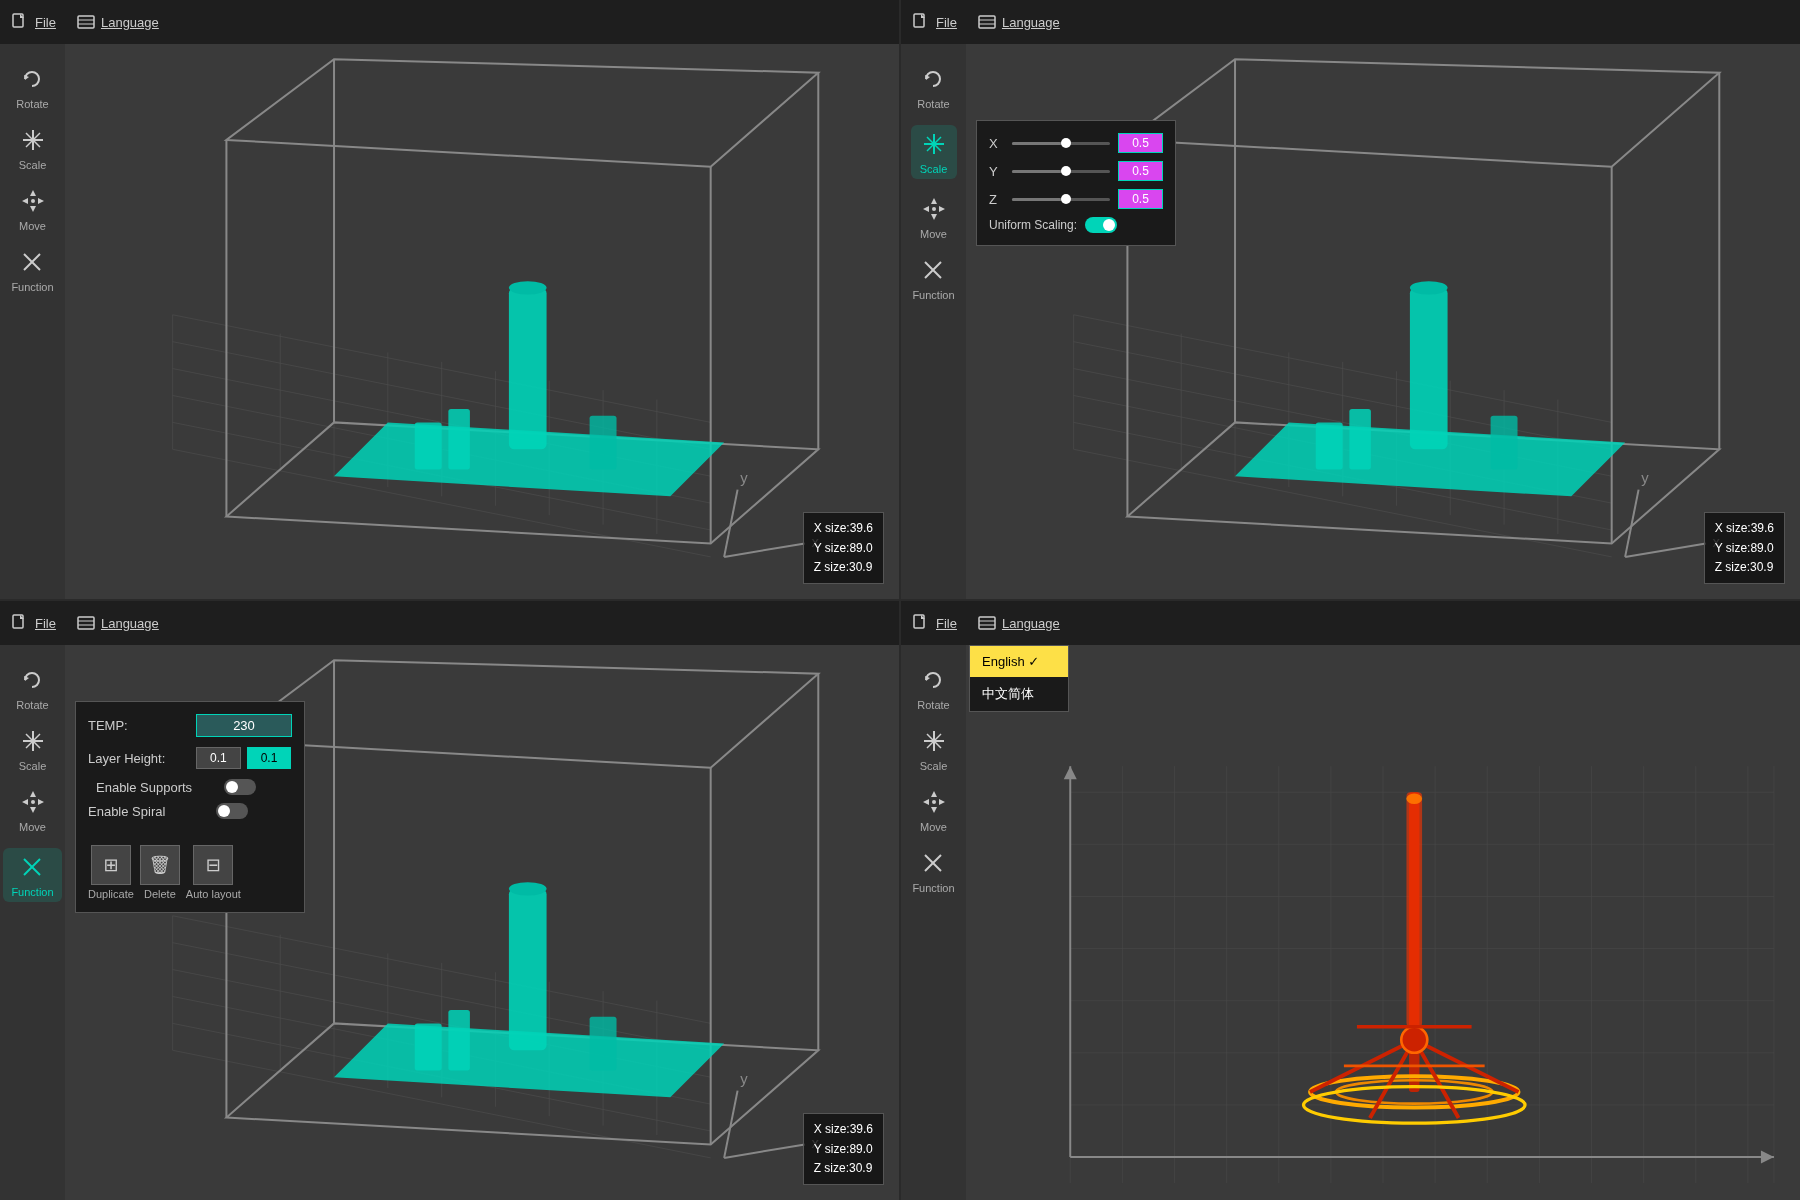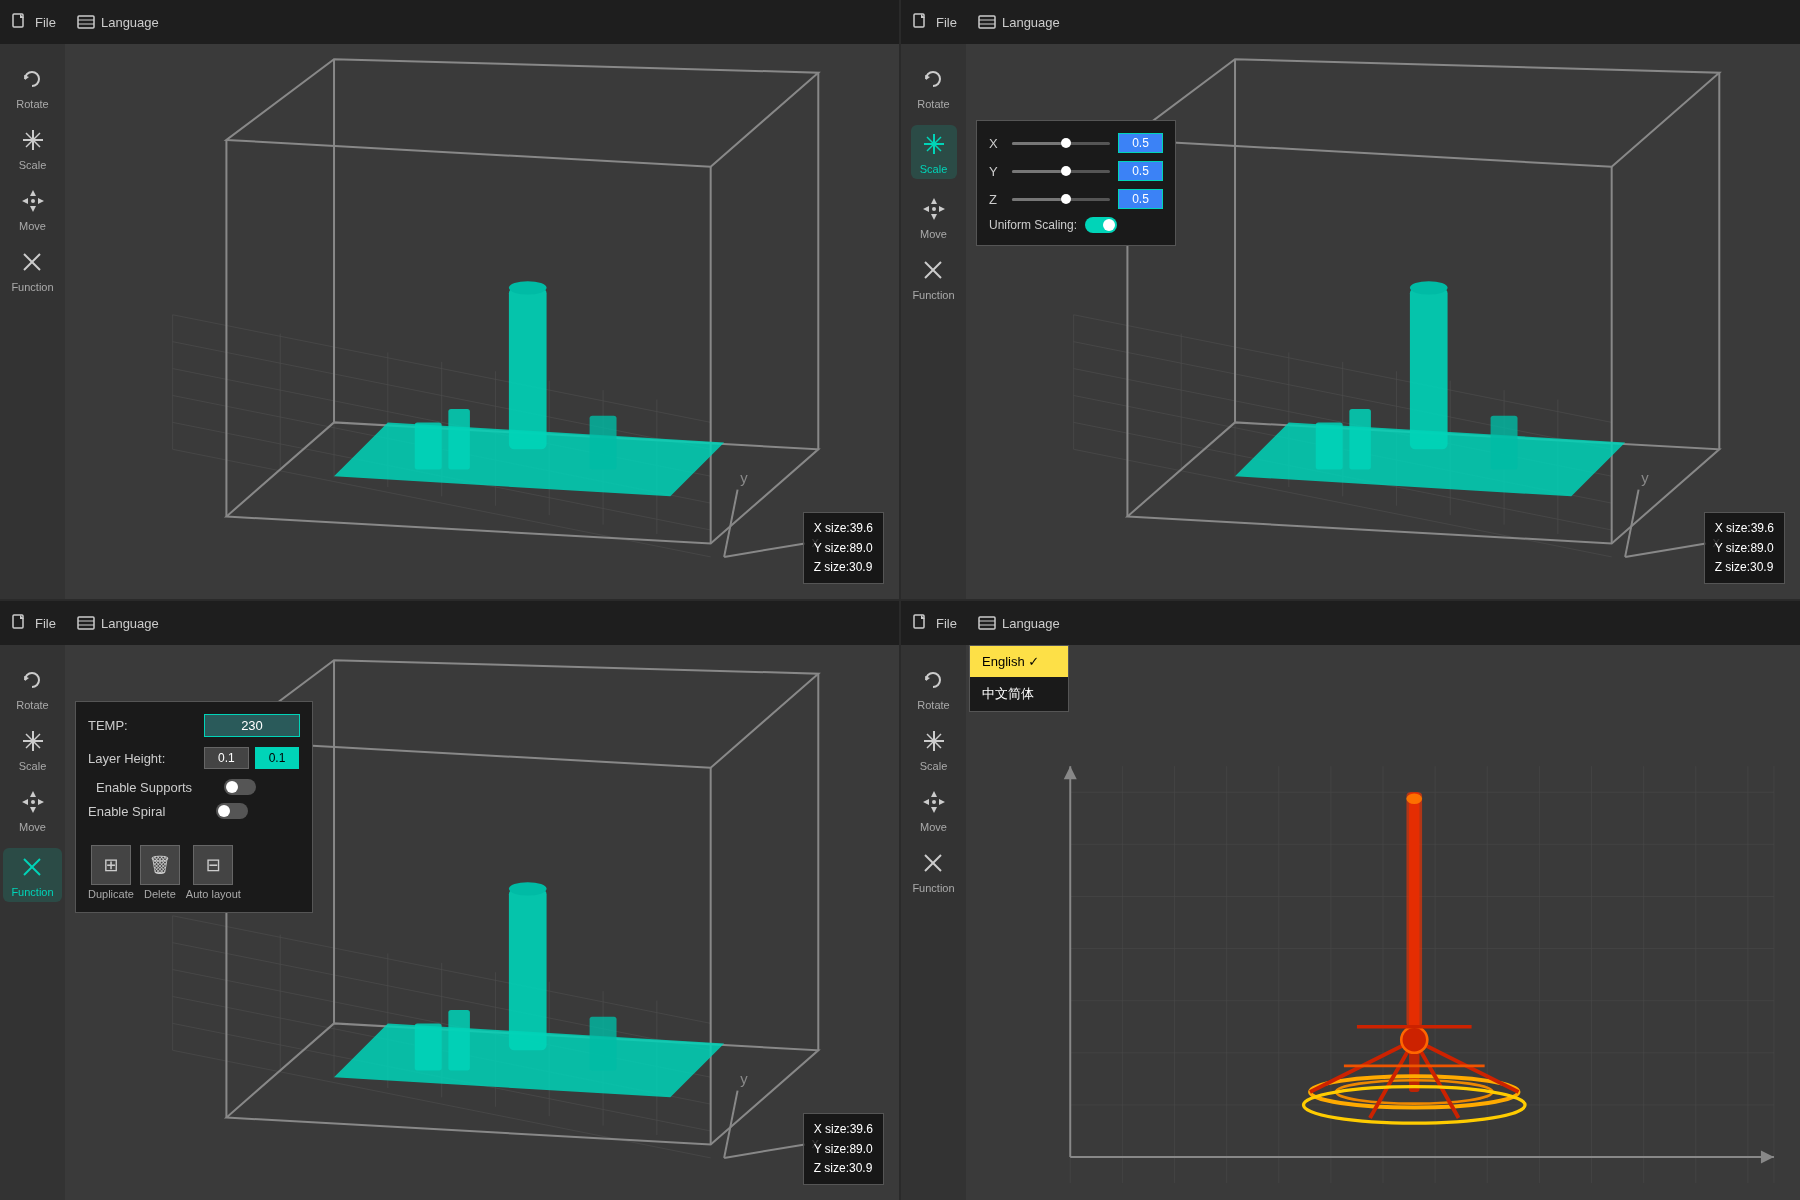--- a/index.html
+++ b/index.html
@@ -34,20 +34,21 @@
       z-index: 10;
     }
 
     .top-bar-item {
       display: flex;
       align-items: center;
       gap: 5px;
       color: #cccccc;
       font-size: 13px;
       cursor: pointer;
+      text-decoration: underline;
     }
 
     .top-bar-item .icon {
       width: 20px;
       height: 20px;
       display: flex;
       align-items: center;
       justify-content: center;
     }
 
@@ -168,21 +169,21 @@
       top: 50%;
       transform: translateY(-50%);
       width: 10px;
       height: 10px;
       background: #fff;
       border-radius: 50%;
     }
 
     .scale-input {
       width: 45px;
-      background: #3b82f6;
+      background: #d946ef;
       border: 1px solid #00d4b8;
       color: #fff;
       font-size: 12px;
       padding: 2px 4px;
       text-align: center;
     }
 
     .uniform-scaling {
       display: flex;
       align-items: center;
@@ -224,21 +225,21 @@
       border: 1px solid #555;
       padding: 12px;
       z-index: 20;
       min-width: 230px;
     }
 
     .function-row {
       display: flex;
       align-items: center;
       margin-bottom: 10px;
-      gap: 16px;
+      gap: 8px;
     }
 
     .function-row label {
       color: #cccccc;
       font-size: 13px;
       min-width: 100px;
     }
 
     .function-input {
       background: #2a5a5a;

